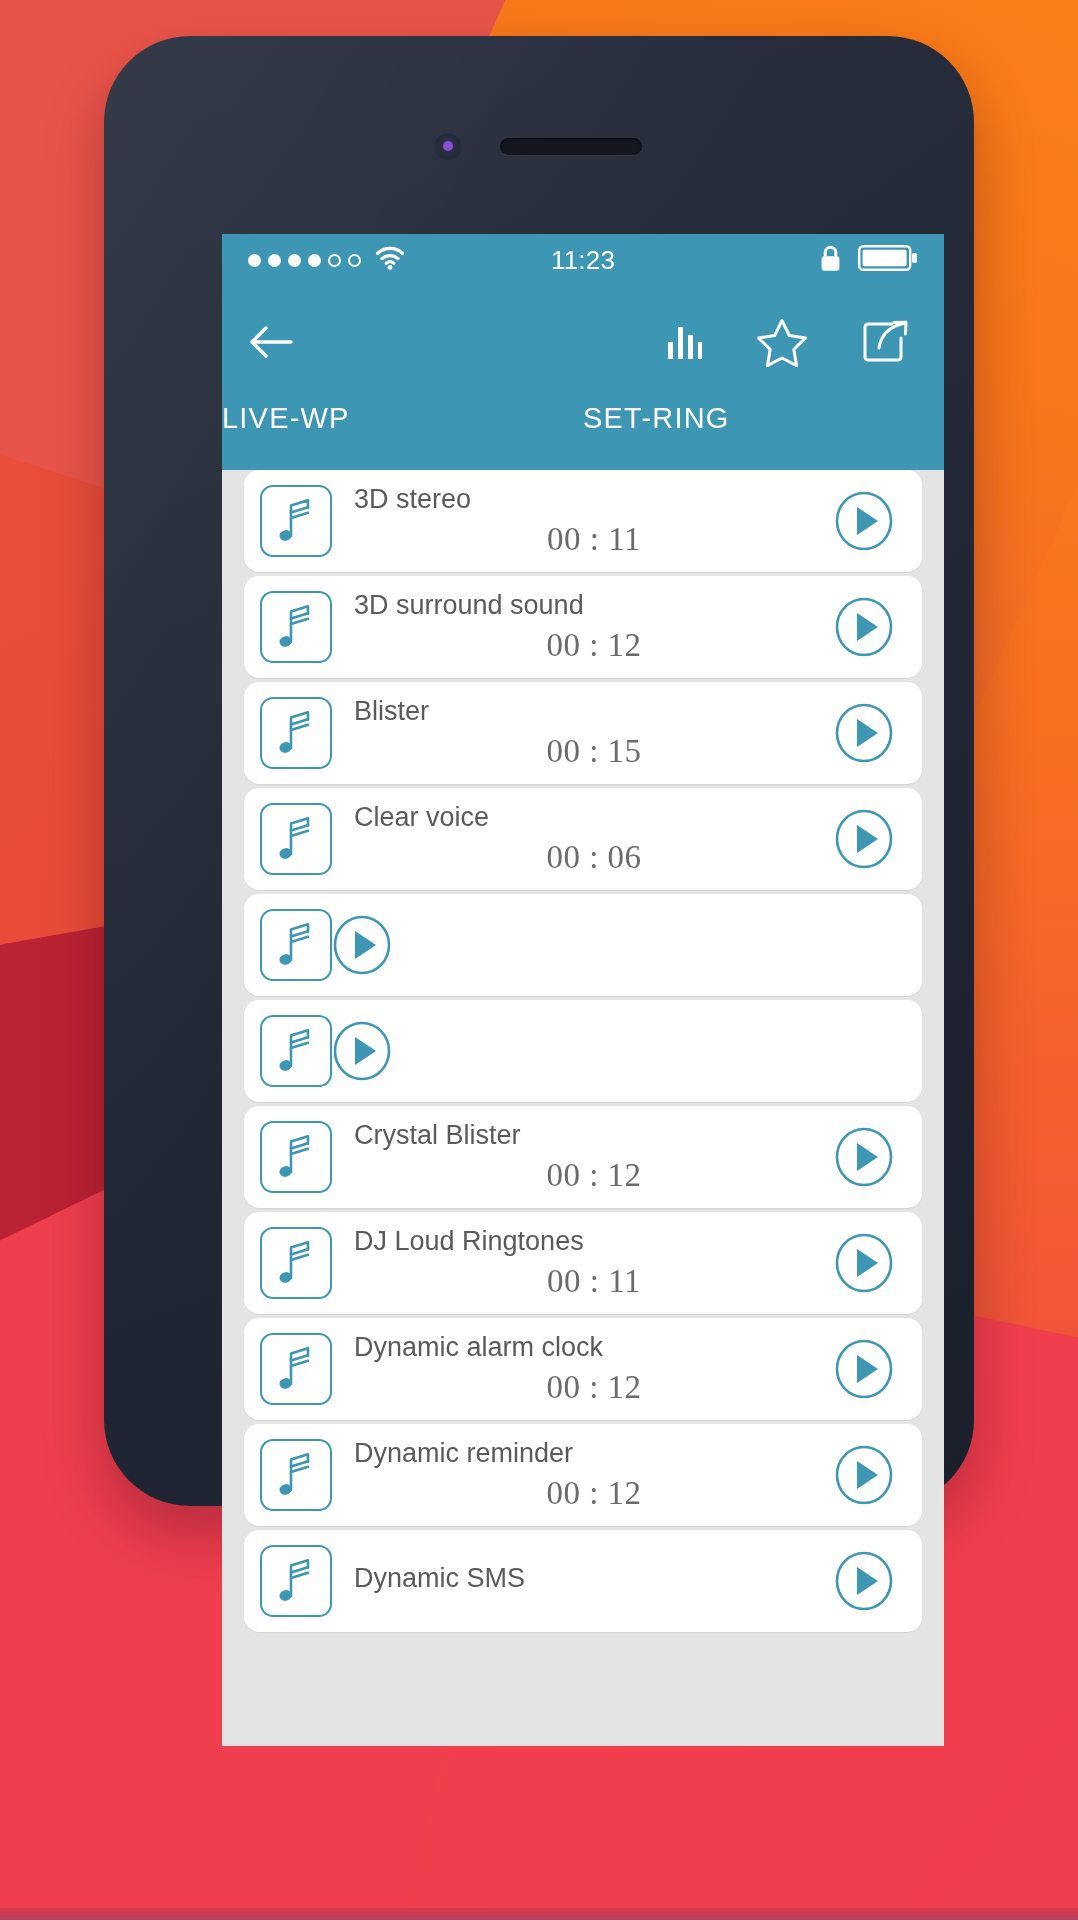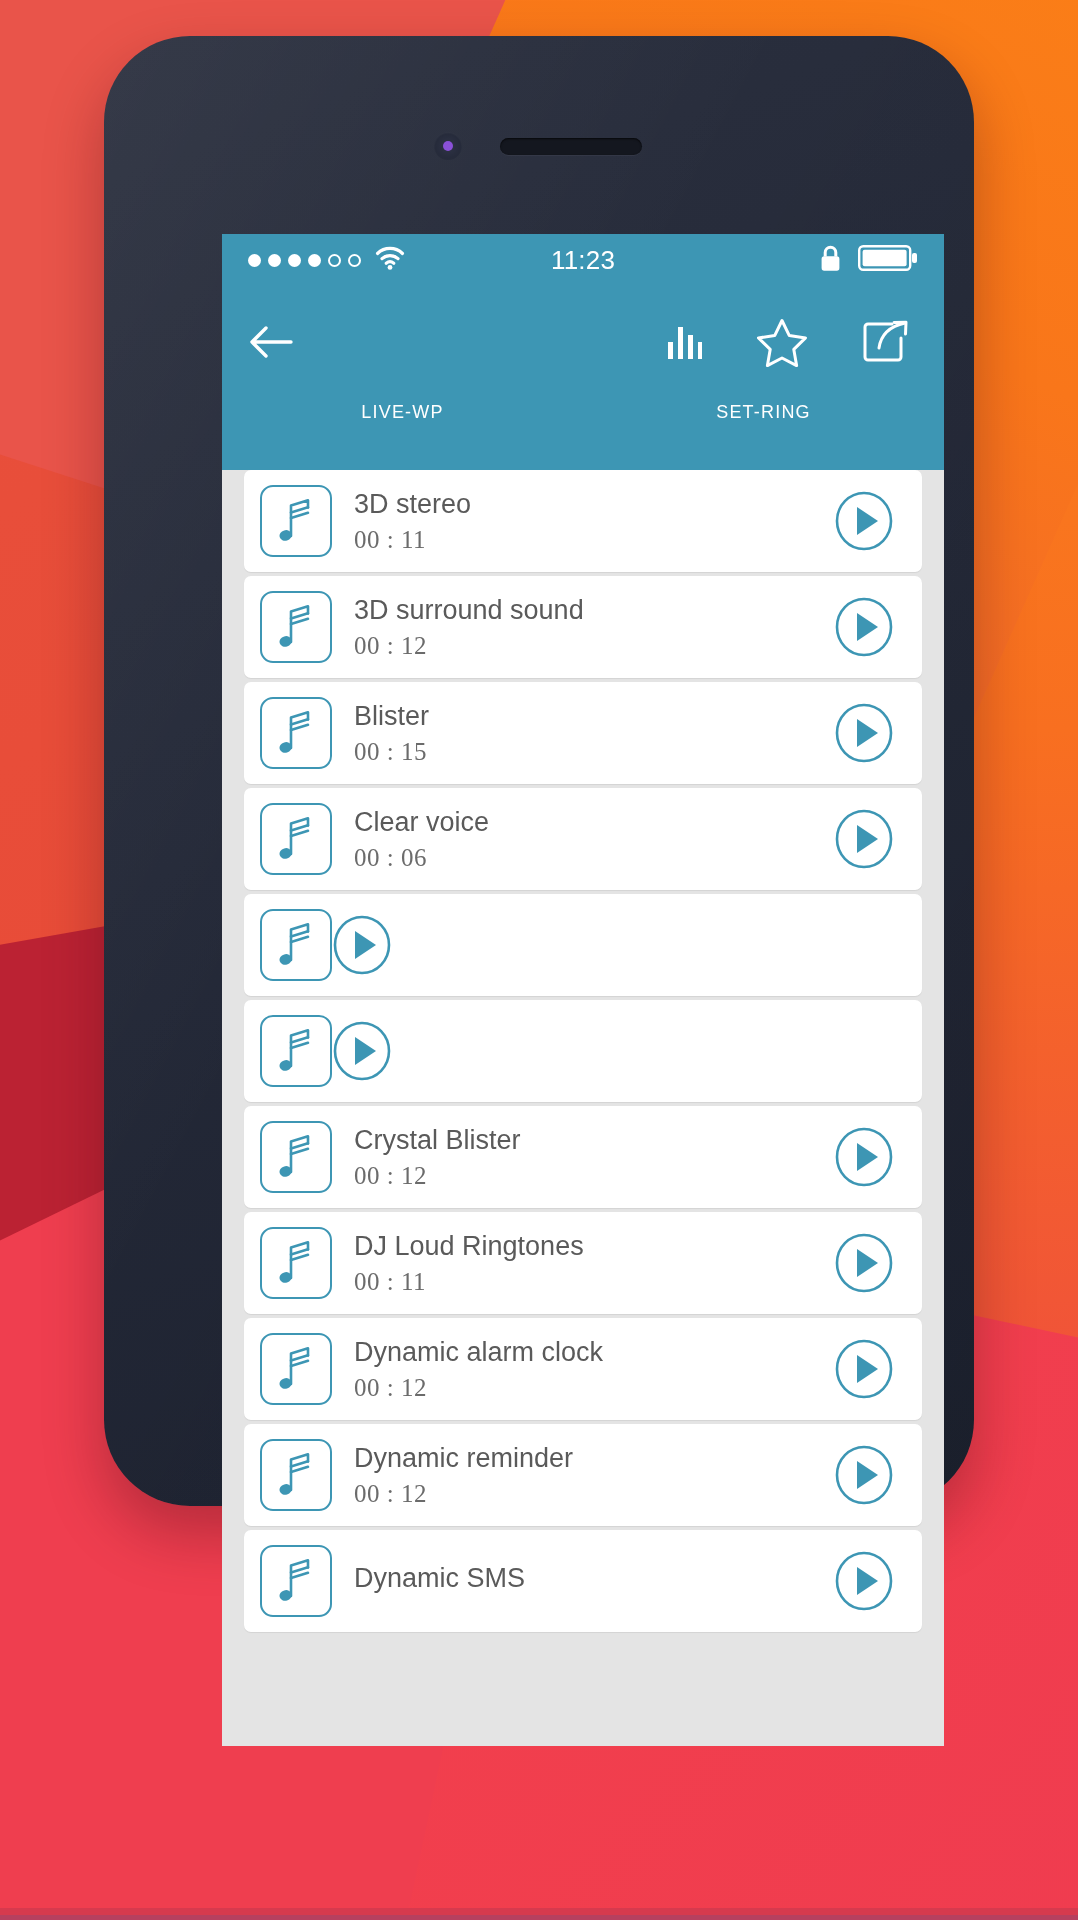--- a/index.html
+++ b/index.html
@@ -149,51 +149,51 @@
   .toolbar .spacer { flex:1; }
   .tb-icons { display:flex; align-items:center; gap:52px; margin-right:8px; }
   .tb-btn { display:flex; align-items:center; justify-content:center; cursor:pointer; }
 
   
   .tabs {
     height:72px; background:#3d96b4;
     display:flex; align-items:flex-start;
   }
   .tab {
-    flex:1; text-align:center; color:#fff;
-    font-size:18px; letter-spacing:1.2px;
+    flex:1; text-align:left; color:#fff;
+    font-size:29px; letter-spacing:1.2px;
     padding-top:4px;
     cursor:pointer;
   }
   .tab.active { background:rgba(255,255,255,0.045); }
 
   
   .list {
     position:absolute; top:236px; left:0; right:0; bottom:0;
     background:#e4e4e4;
     overflow:hidden;
   }
   .row {
     height:102px; margin:0 22px 4px 22px;
     background:#fff;
-    border-radius:7px;
+    border-radius:15px;
     display:flex; align-items:center;
     padding:0 28px 0 16px;
     box-shadow:0 1px 1px rgba(0,0,0,0.07);
   }
   .noteicon {
     width:72px; height:72px;
     border:2px solid #3d96b4;
     border-radius:13px;
     display:flex; align-items:center; justify-content:center;
     flex:0 0 auto;
   }
   .rowtext { margin-left:22px; flex:1; display:flex; flex-direction:column; gap:6px; }
   .rowtitle { font-size:27px; color:#5a5a5a; font-family:"Liberation Sans", sans-serif; }
-  .rowtime { font-size:25px; color:#6b6b6b; font-family:"Liberation Serif", serif; letter-spacing:0.5px; }
+  .rowtime { font-size:33px; color:#6b6b6b; font-family:"Liberation Serif", serif; letter-spacing:0.5px;text-align:center; }
   .playbtn { width:60px; height:60px; flex:0 0 auto; cursor:pointer; }
 
   
   .bottombar {
     position:absolute; left:0; right:0; bottom:0;
     height:64px; background:#3d96b4;
     display:flex; align-items:center;
     padding:0 26px;
     z-index:5;
   }

